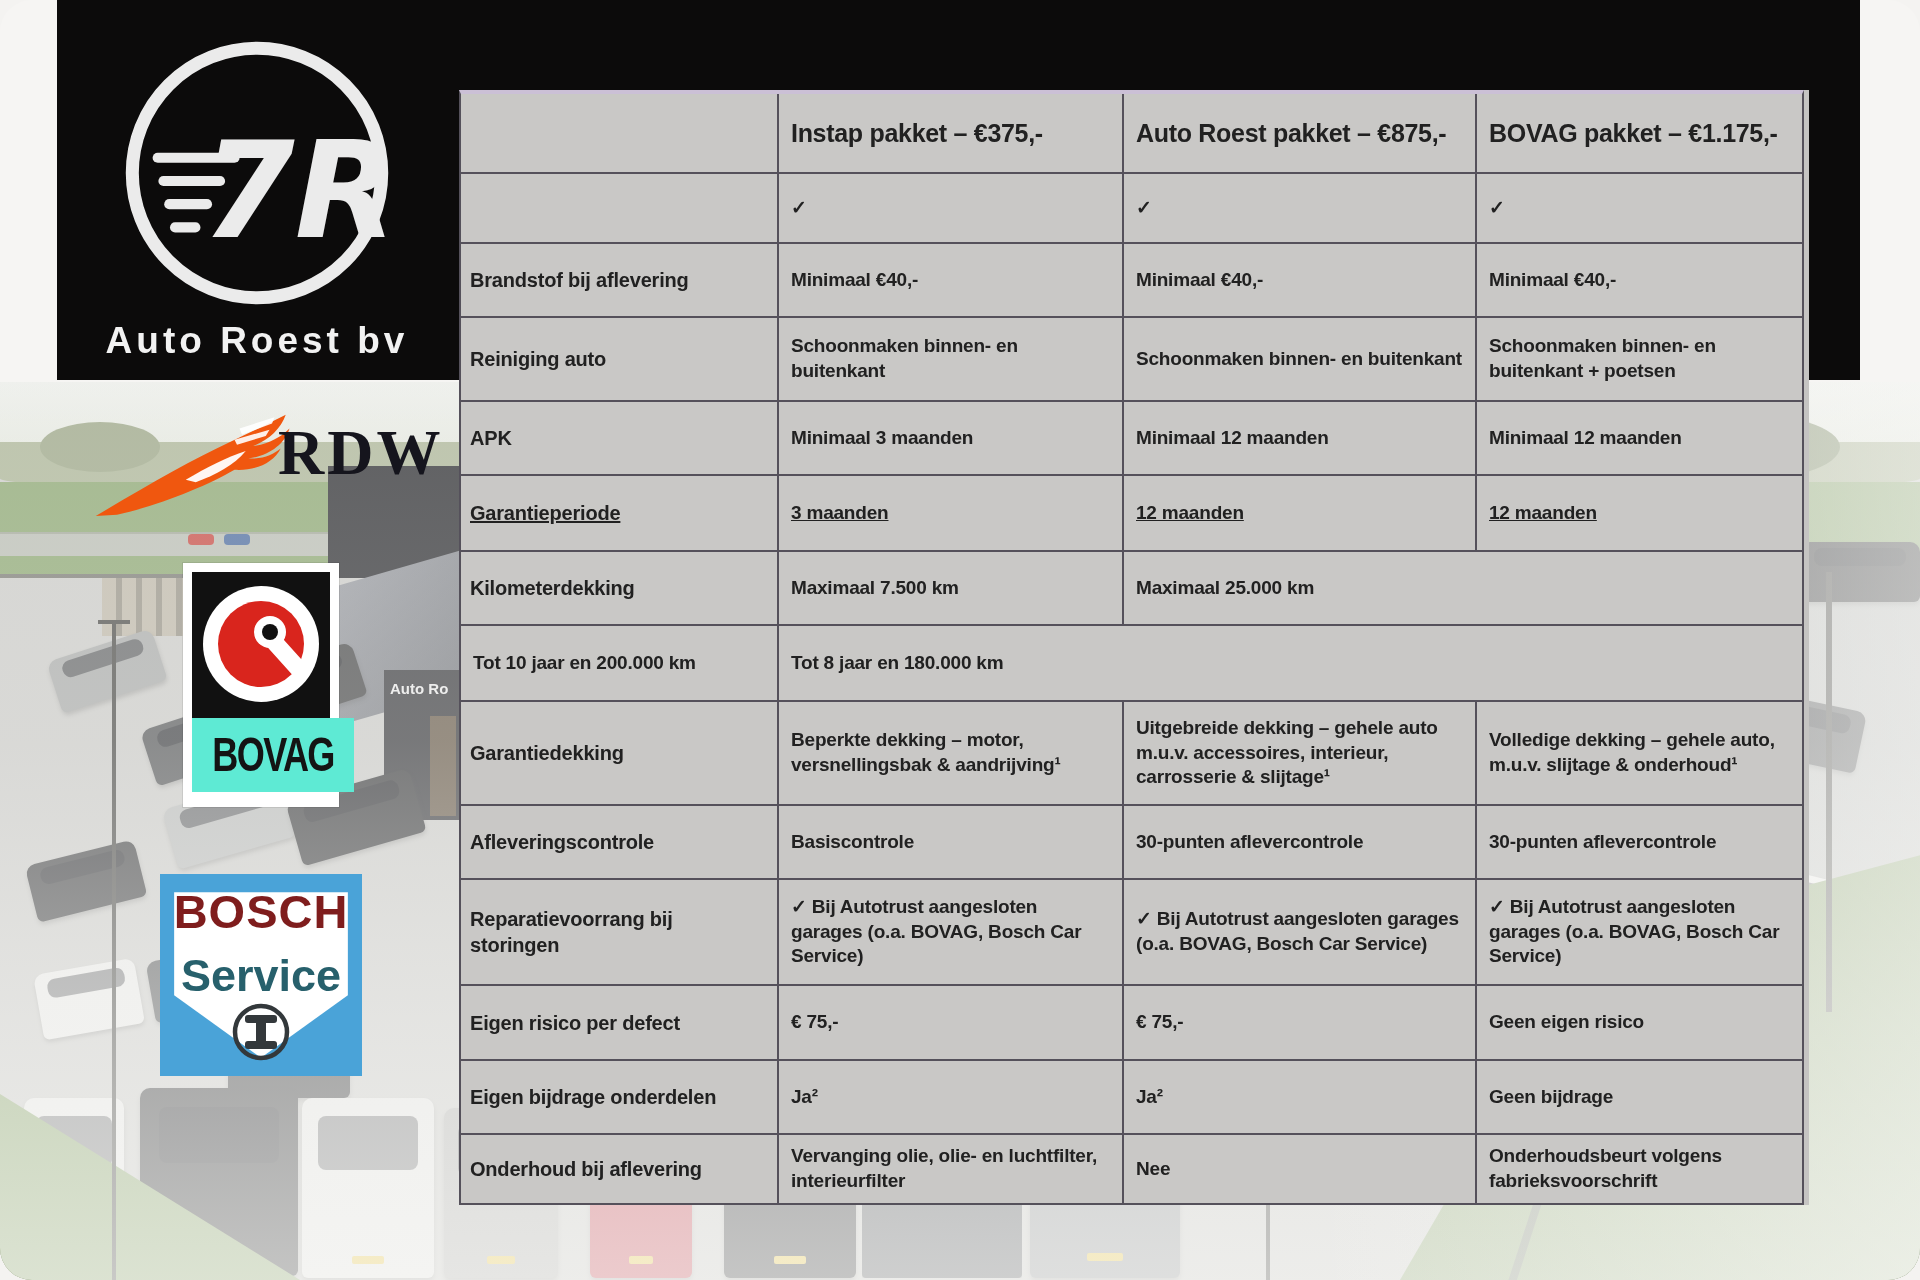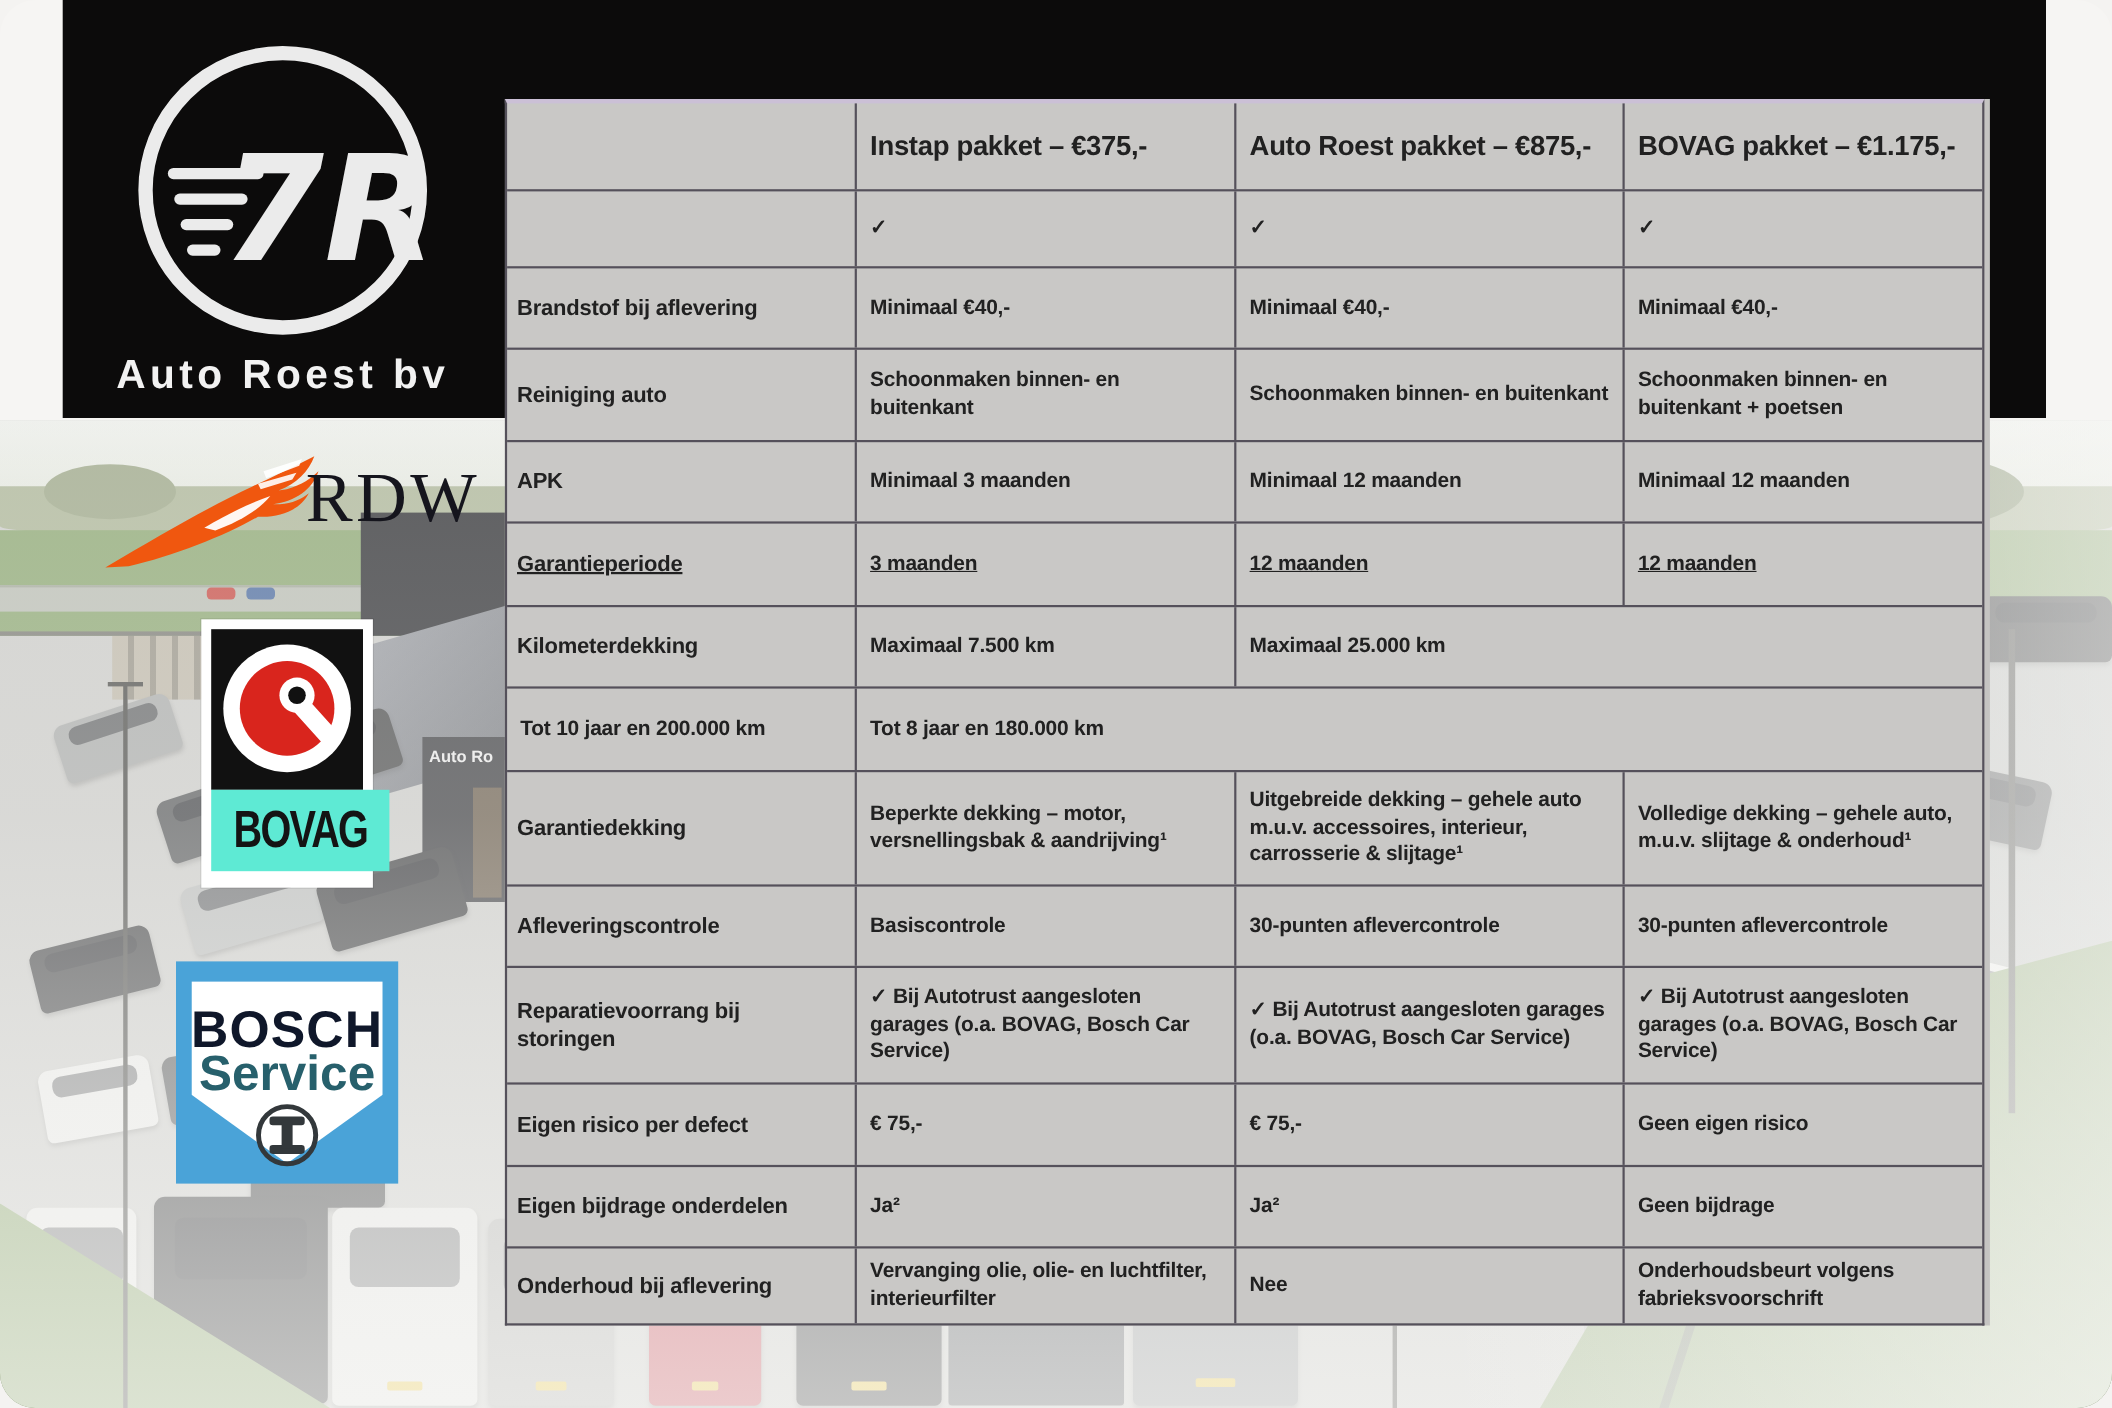--- a/index.html
+++ b/index.html
@@ -49,35 +49,35 @@
 
   
   .logo-roest{position:absolute;left:57px;top:0;width:400px;height:380px;}
   .logo-roest svg{position:absolute;left:55px;top:28px;}
   .company{position:absolute;left:0;bottom:18px;width:100%;text-align:center;color:#f2f2f2;
            font-size:37px;font-weight:bold;letter-spacing:4px;}
 
   
   .logo-rdw{position:absolute;left:92px;top:408px;width:340px;height:120px;}
   .rdw-text{position:absolute;left:186px;top:8px;font-family:"Liberation Serif",serif;
-            font-weight:normal;font-size:64px;color:#15151d;letter-spacing:3px;}
+            font-weight:bold;font-size:64px;color:#15151d;letter-spacing:3px;}
 
   
   .logo-bovag{position:absolute;left:183px;top:563px;width:156px;height:244px;background:#fff;
               padding:0;box-shadow:0 0 0 1px rgba(0,0,0,.08);}
   .bovag-black{position:absolute;left:9px;top:9px;width:138px;height:146px;background:#111;}
   .bovag-yellow{position:absolute;left:9px;top:155px;width:162px;height:74px;background:#5eead4;
                 display:flex;align-items:center;justify-content:center;}
   .bovag-word{font-size:44px;font-weight:bold;color:#141414;letter-spacing:-2px;transform:scaleX(.82) scaleY(1.08);}
 
   
   .logo-bosch{position:absolute;left:160px;top:874px;width:202px;height:202px;background:#4aa3d8;}
   .bosch-banner{position:absolute;left:0;top:0;width:100%;height:100%;background:#fff;
                 clip-path:polygon(7% 9%,93% 9%,93% 60%,50% 91%,7% 60%);}
-  .bosch-word{position:absolute;left:0;top:34px;width:100%;text-align:center;color:#0f172a;
+  .bosch-word{position:absolute;left:0;top:10px;width:100%;text-align:center;color:#7f1d1d;
               font-size:47px;font-weight:bold;letter-spacing:1px;}
   .service-word{position:absolute;left:0;top:76px;width:100%;text-align:center;color:#27606c;
                 font-size:45px;font-weight:bold;}
   .bosch-mark{position:absolute;left:71px;top:128px;}
 
   
   .pkg-table{position:absolute;left:459px;top:90px;width:1341px;background:#c9c8c6;
              border:2px solid #55515b;border-top:4px solid #cbc0d6;
              box-shadow:5px 0 0 0 #c5c4c2;color:#212121;}
   .t-row{display:grid;grid-template-columns:318px 345px 353px 325px;border-bottom:2px solid #55515b;}

